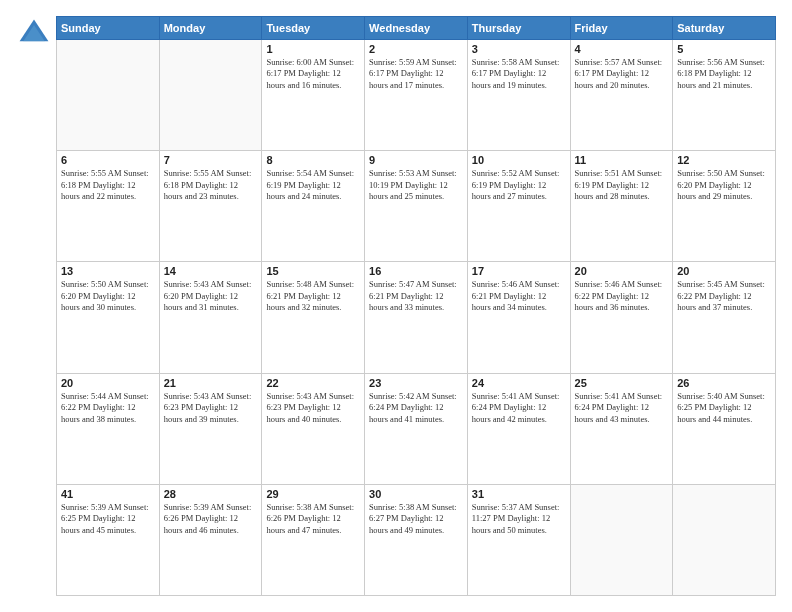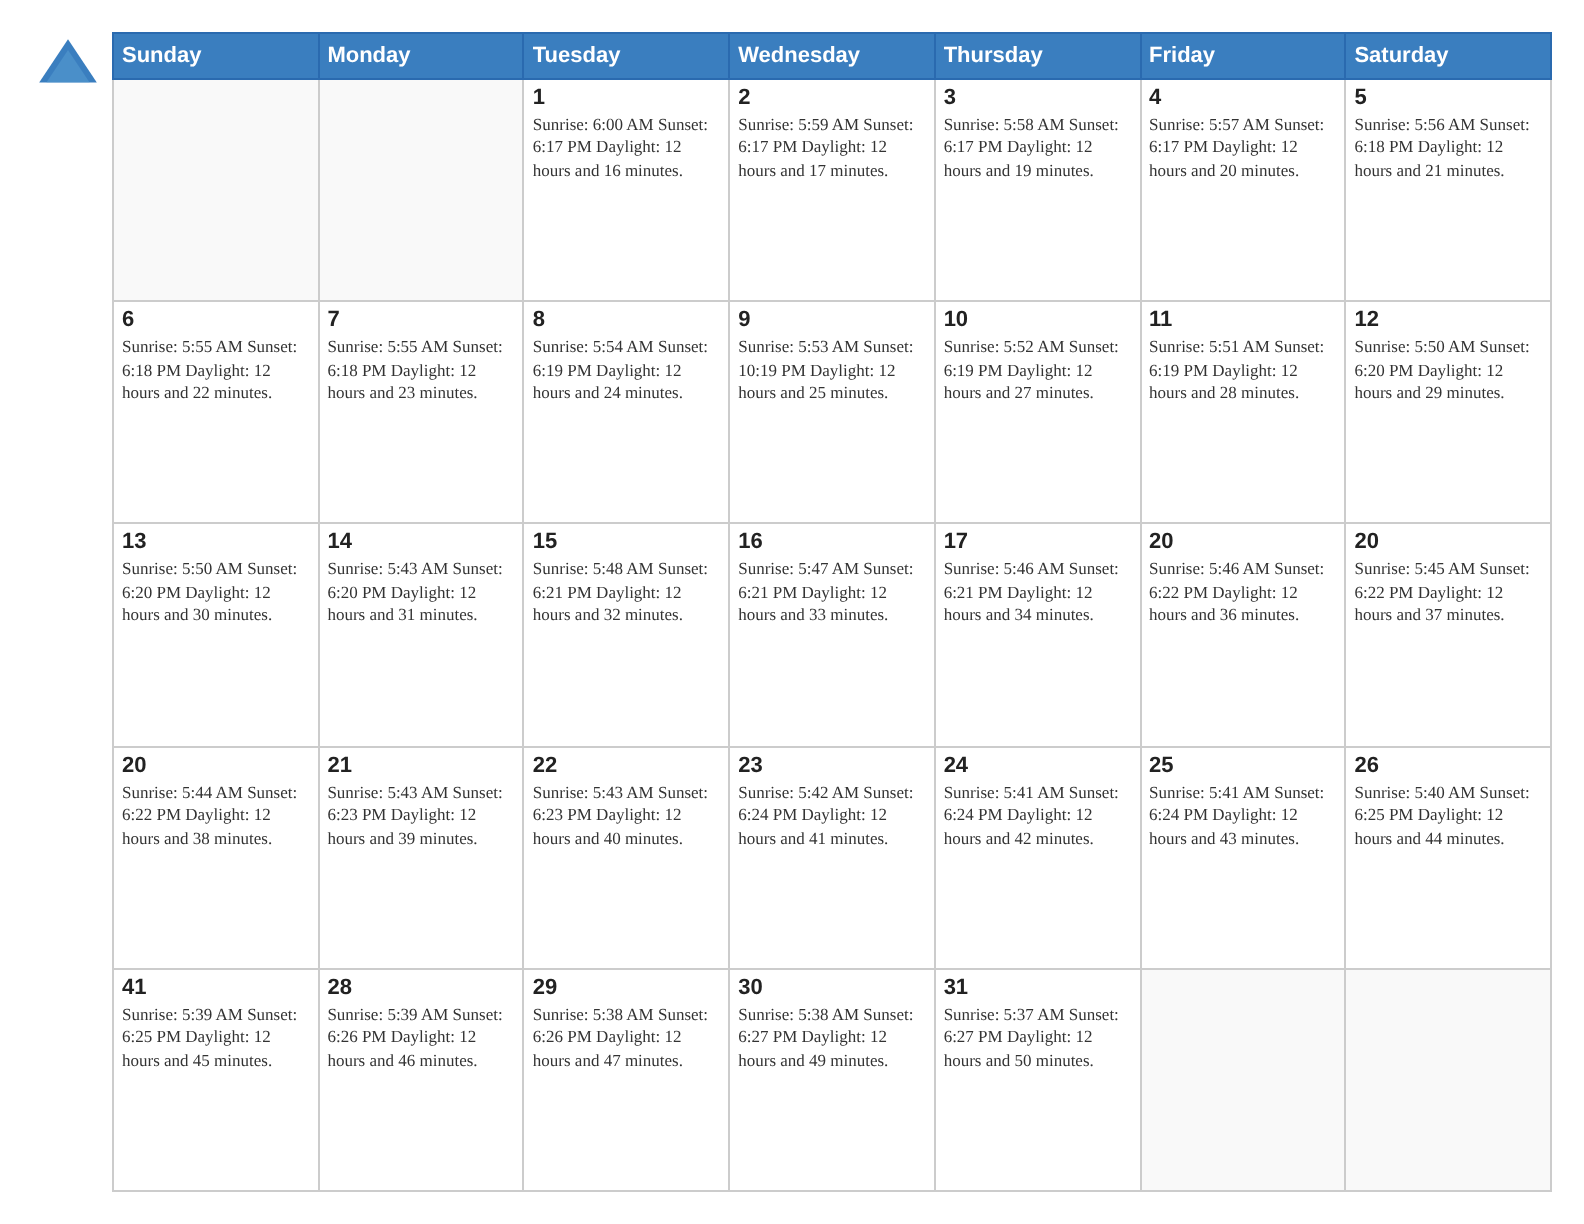--- a/index.html
+++ b/index.html
@@ -351,21 +351,21 @@
           <td>
             <span class="day-number">30</span>
             <div class="day-info">Sunrise: 5:38 AM
 Sunset: 6:27 PM
 Daylight: 12 hours
 and 49 minutes.</div>
           </td>
           <td>
             <span class="day-number">31</span>
             <div class="day-info">Sunrise: 5:37 AM
-Sunset: 6:27 PM
+Sunset: 11:27 PM
 Daylight: 12 hours
 and 50 minutes.</div>
           </td>
           <td class="empty"></td>
           <td class="empty"></td>
         </tr>
       </tbody>
   </table>
 </div>
 

